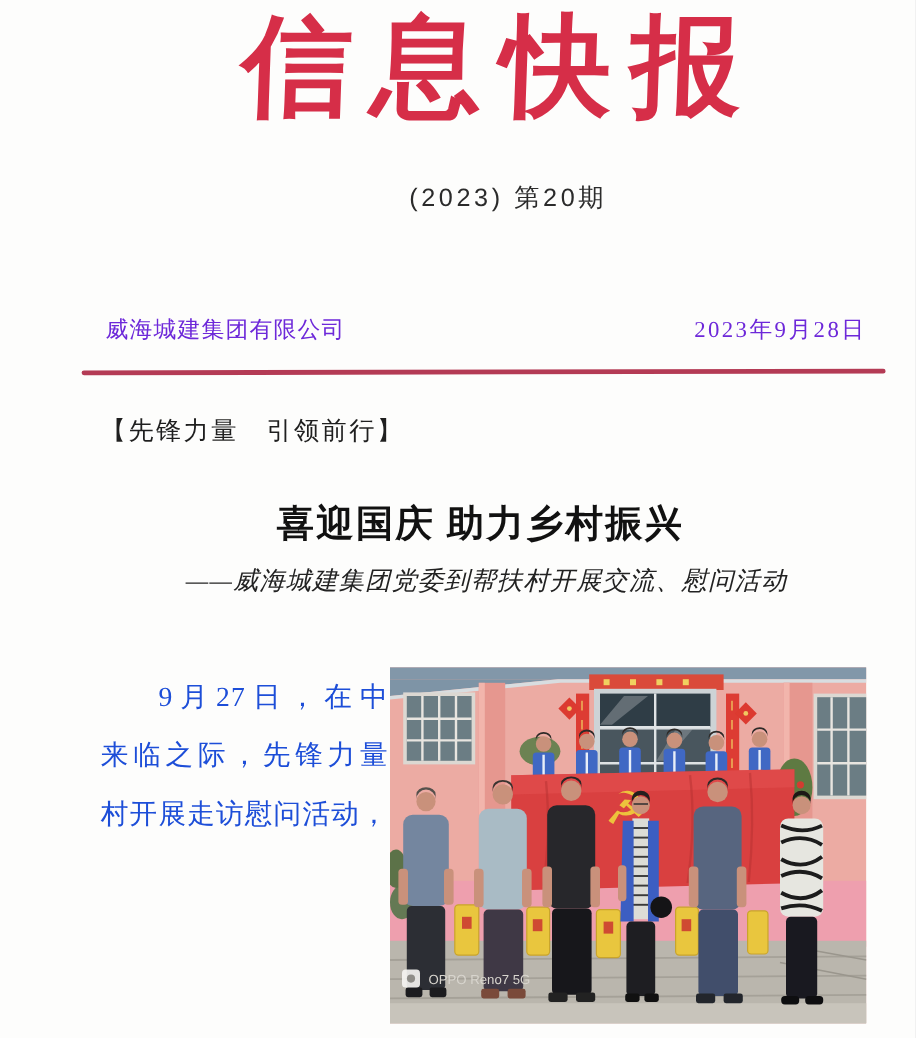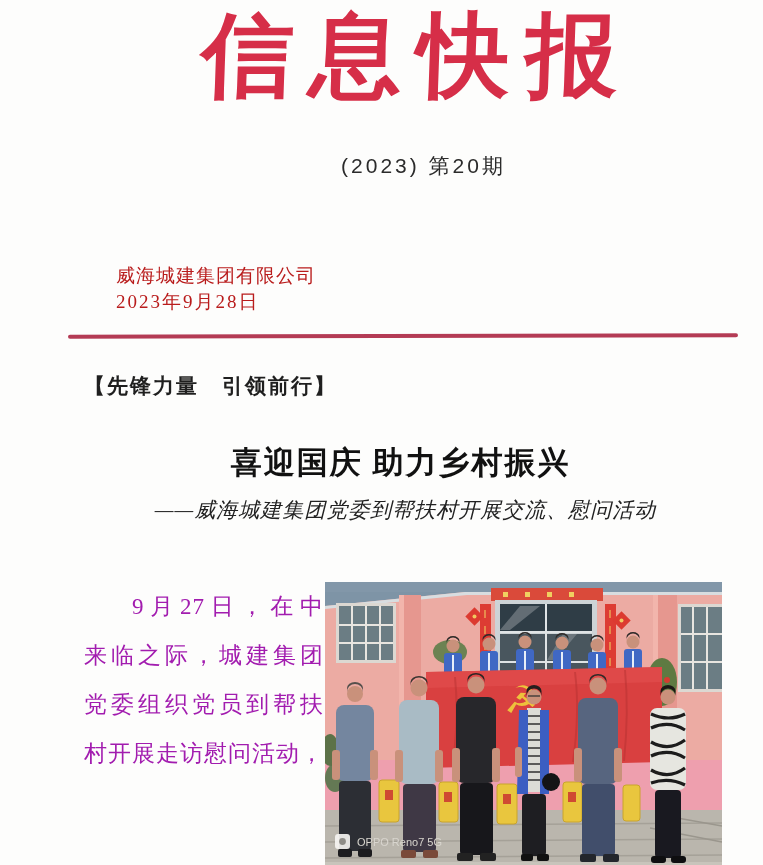--- a/index.html
+++ b/index.html
@@ -34,43 +34,42 @@
     transform:translateX(42px);
     font-family:"Liberation Sans","DejaVu Sans",sans-serif;
   }
   .mast-row{
     margin:84px 41px 0 88px;
     display:flex;
     justify-content:space-between;
     align-items:baseline;
     font-size:19px;
     line-height:26px;
-    color:#b91c1c;
-    flex-direction:column;
+    color:#6d28d9;
   }
   .mast-row .company{
     font-family:"Liberation Sans","DejaVu Sans",sans-serif;
     letter-spacing:1px;
   }
   .mast-row .date{
     letter-spacing:2px;
     margin-left:28px;
   }
   .divider{
     margin:19px 0 0 68px;
     width:670px;height:4px;
     background:#b43b55;
     border-radius:2px;
     transform:rotate(-0.12deg);
   }
   .section-head{
     margin:33px 0 0 84px;
     font-size:21px;
     line-height:30px;
-    font-weight:bold;
+    font-weight:normal;
     letter-spacing:2px;
     color:#1f1f1f;
     font-family:"Liberation Sans","DejaVu Sans",sans-serif;
   }
   .art-title{
     margin:44px 0 0 0;
     font-size:31px;
     line-height:36px;
     font-weight:bold;
     text-align:center;
@@ -90,21 +89,21 @@
   }
   .content{
     margin:57px 0 0 84px;
     display:flex;
     align-items:flex-start;
   }
   .body-col{
     width:240px;
     flex:0 0 240px;
     font-size:23px;
-    color:#a21caf;
+    color:#1d4ed8;
   }
   .body-line{
     height:49px;
     line-height:49px;
     text-align:justify;
     text-align-last:justify;
     letter-spacing:1px;
     white-space:nowrap;
   }
   .body-line.indent{ padding-left:48px; }
@@ -132,22 +131,21 @@
   </header>
 
   <main>
     <div class="section-head">【先锋力量　引领前行】</div>
     <h2 class="art-title">喜迎国庆 助力乡村振兴</h2>
     <div class="art-sub">——威海城建集团党委到帮扶村开展交流、慰问活动</div>
 
     <div class="content">
       <div class="body-col">
         <div class="body-line indent">9月27日，在中</div>
-        <div class="body-line">来临之际，城建集团</div>
-        <div class="body-line">党委组织党员到帮扶</div>
+        <div class="body-line">来临之际，先锋力量</div>
         <div class="body-line">村开展走访慰问活动，</div>
       </div>
 
       <figure class="photo">
         <svg width="397" height="297" viewBox="0 0 397 297" xmlns="http://www.w3.org/2000/svg">
 
           <g>
             <rect x="0" y="0" width="397" height="297" fill="#ecaba3"></rect>
             <rect x="0" y="178" width="397" height="55" fill="#ee9fae"></rect>
 

